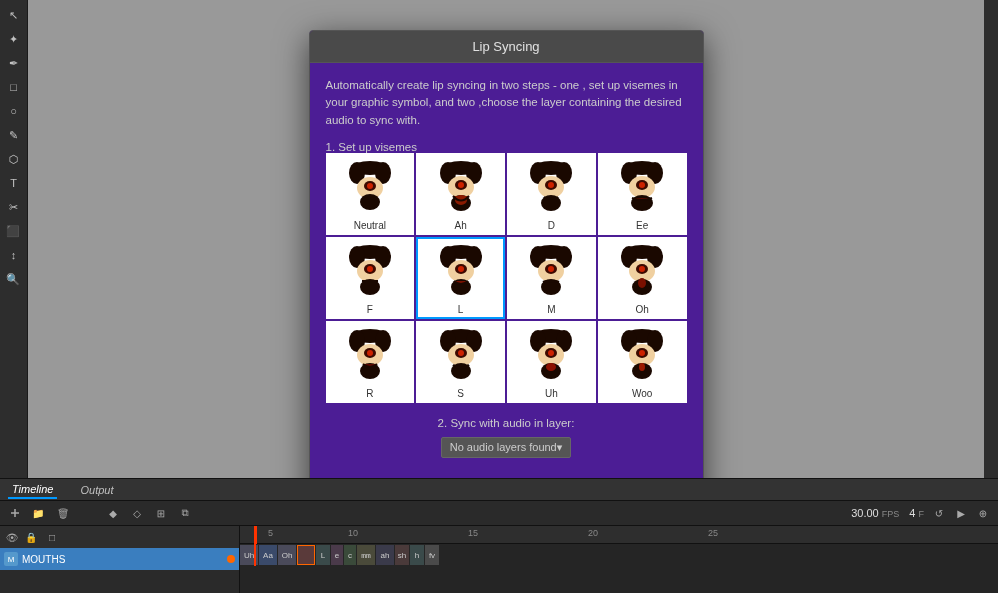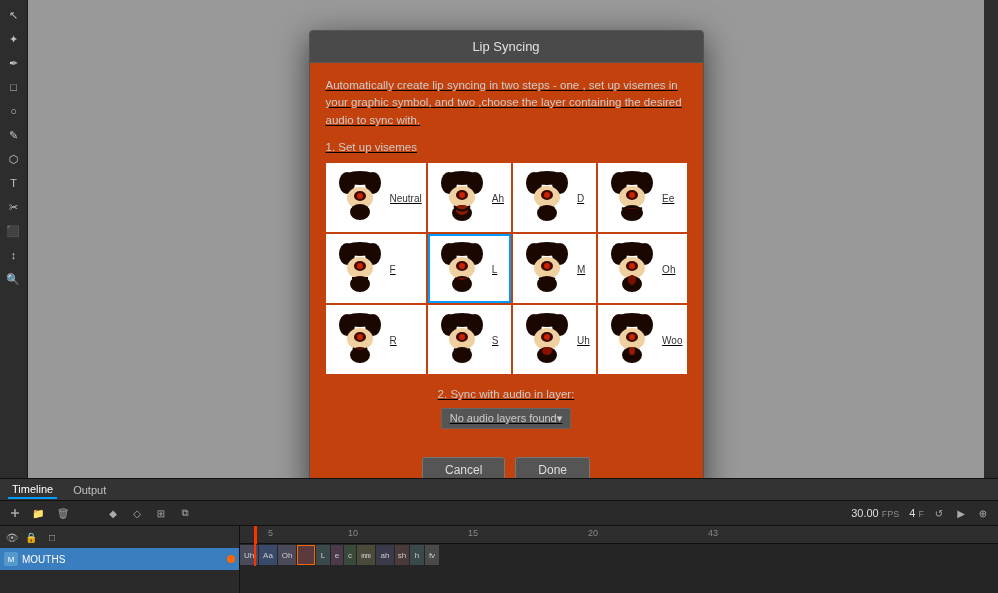--- a/index.html
+++ b/index.html
@@ -78,21 +78,22 @@
       display: flex;
       flex-direction: column;
     }
     .timeline-tabs {
       display: flex;
       background: #333;
       border-bottom: 1px solid #111;
       height: 22px;
       align-items: center;
       padding: 0 8px;
-      gap: 12px;
+      gap: 19px;
+      font-style: italic;
     }
     .timeline-tab {
       color: #c0c0c0;
       font-size: 11px;
       cursor: pointer;
       padding: 2px 4px;
     }
     .timeline-tab.active {
       color: white;
       border-bottom: 2px solid #0099ff;
@@ -211,63 +212,62 @@
       display: flex;
       align-items: flex-start;
       justify-content: center;
       padding-top: 30px;
       z-index: 100;
     }
 
     
     .dialog {
       width: 395px;
-      background: #c2410c;
+      background: #4c1d95;
       border: 1px solid #555;
       border-radius: 4px;
       box-shadow: 0 8px 32px rgba(0,0,0,0.6);
       overflow: hidden;
     }
     .dialog-titlebar {
       background: #4a4a4a;
       padding: 8px 12px;
       text-align: center;
       color: #e0e0e0;
       font-size: 13px;
       font-weight: normal;
       border-bottom: 1px solid #555;
     }
     .dialog-body {
       padding: 14px 16px;
-      text-decoration: underline;
     }
     .dialog-desc {
       color: #cccccc;
       font-size: 11.5px;
       line-height: 1.5;
       margin-bottom: 12px;
     }
     .dialog-section-label {
       color: #cccccc;
       font-size: 11.5px;
-      margin-bottom: 10px;
     }
 
     
     .viseme-grid {
       display: grid;
       grid-template-columns: repeat(4, 1fr);
       gap: 2px;
       margin-bottom: 14px;
     }
     .viseme-cell {
       background: white;
       border: 2px solid transparent;
       cursor: pointer;
       display: flex;
+      flex-direction: column;
       align-items: center;
       padding: 3px 2px 2px;
     }
     .viseme-cell.selected {
       border-color: #0099ff;
     }
     .viseme-img {
       width: 60px;
       height: 60px;
       background: white;
@@ -668,21 +668,21 @@
         <div class="layer-color-dot"></div>
       </div>
     </div>
     <div class="timeline-frames">
 
       <div style="height:18px;background:#2e2e2e;border-bottom:1px solid #111;position:relative;">
         <span style="position:absolute;left:28px;top:2px;color:#888;font-size:9px;">5</span>
         <span style="position:absolute;left:108px;top:2px;color:#888;font-size:9px;">10</span>
         <span style="position:absolute;left:228px;top:2px;color:#888;font-size:9px;">15</span>
         <span style="position:absolute;left:348px;top:2px;color:#888;font-size:9px;">20</span>
-        <span style="position:absolute;left:468px;top:2px;color:#888;font-size:9px;">43</span>
+        <span style="position:absolute;left:468px;top:2px;color:#888;font-size:9px;">25</span>
 
         <div style="position:absolute;left:14px;top:0;width:3px;height:18px;background:#ff3300;"></div>
       </div>
 
       <div style="height:22px;position:relative;background:#252525;">
 
         <div style="position:absolute;left:0;top:1px;height:20px;display:flex;gap:1px;">
           <div style="background:#4a4a5a;width:18px;height:20px;display:flex;align-items:center;justify-content:center;">
             <span style="color:#ccc;font-size:8px;">Uh</span>
           </div>

